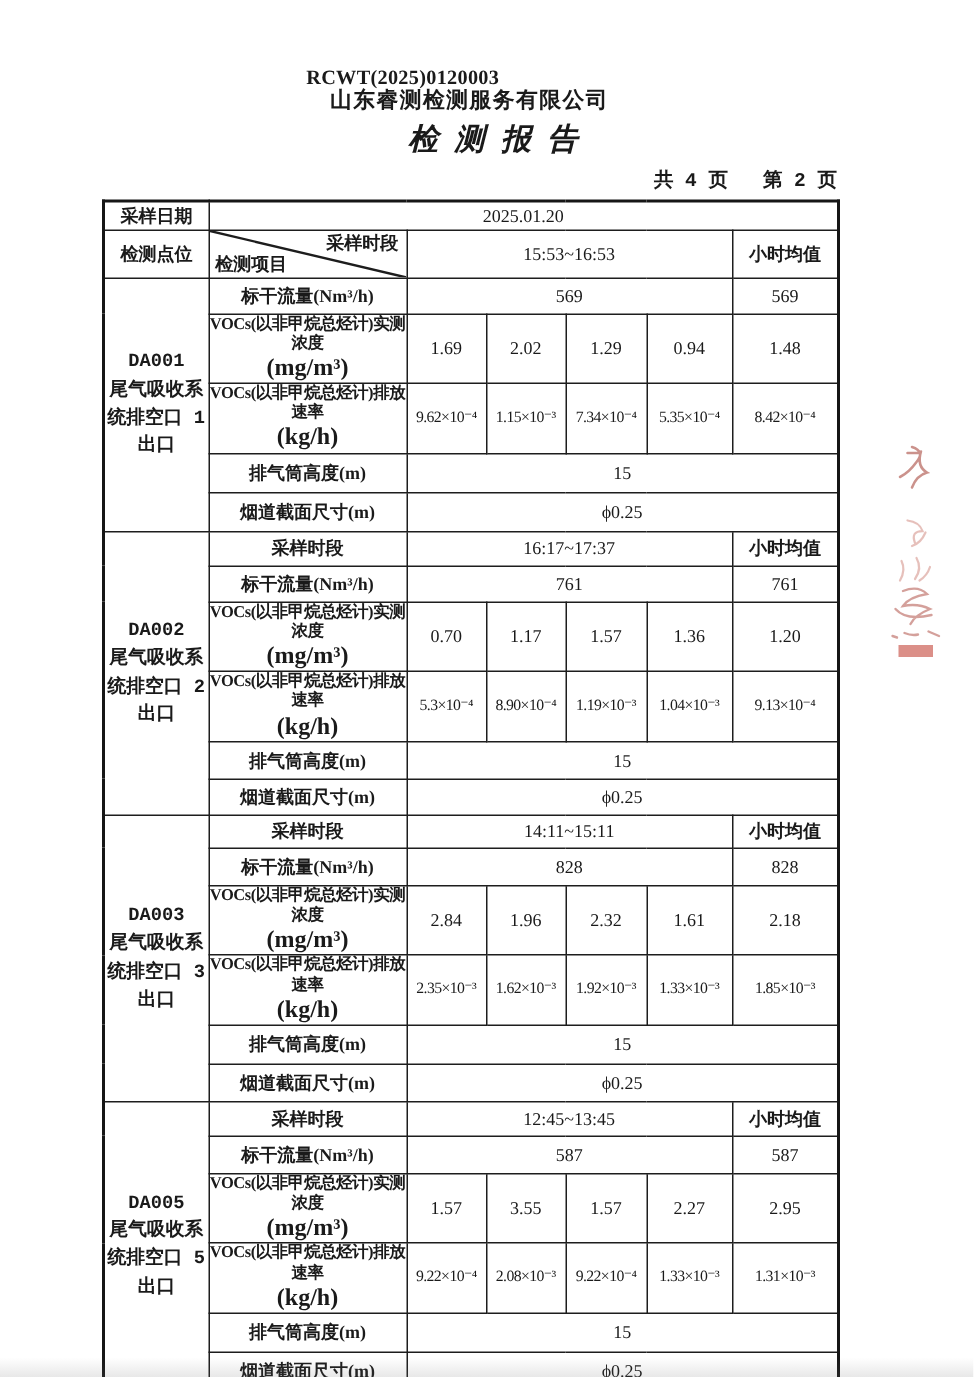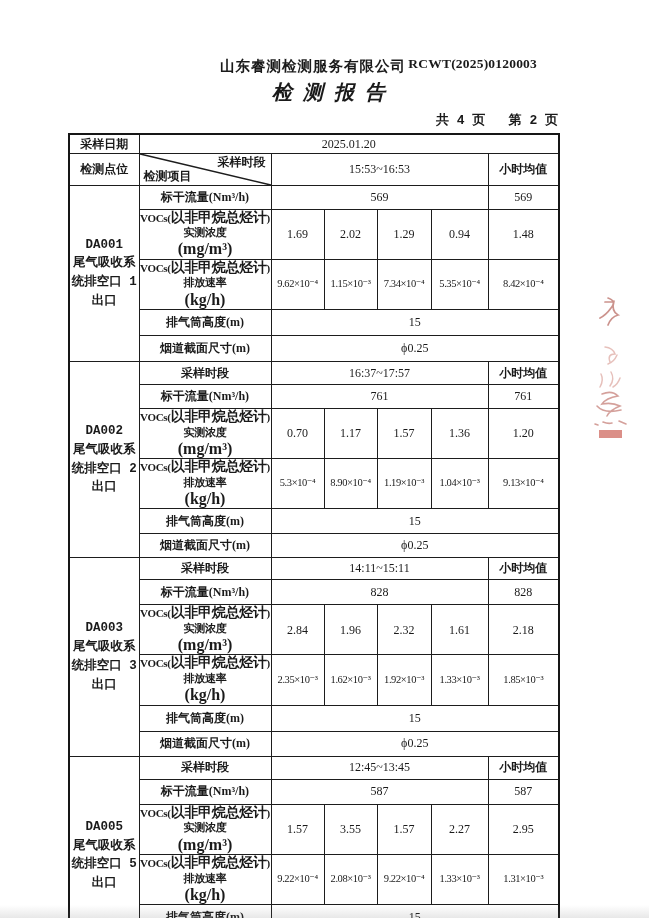--- a/index.html
+++ b/index.html
@@ -5,22 +5,22 @@
   * { box-sizing: border-box; margin: 0; padding: 0; }
   html, body { width: 649px; height: 918px; }
   body {
     background: #ffffff;
     font-family: "Liberation Serif", "DejaVu Serif", serif;
     color: #1a1a1a;
     position: relative;
     overflow: hidden;
   }
   .report-no {
-    position: absolute; top: 56px; left: 0; right: 112px;
-    text-align: right; font-size: 13.5px; font-weight: bold; letter-spacing: 0.2px;
+    position: absolute; top: 44px; left: 0; right: 112px;
+    text-align: center; font-size: 13.5px; font-weight: bold; letter-spacing: 0.2px;
   }
   .company {
     position: absolute; top: 57px; left: 68px; width: 490px;
     text-align: center; font-size: 14.5px; font-weight: bold; letter-spacing: 1px;
   }
   .title {
     position: absolute; top: 79px; left: 85px; width: 490px;
     text-align: center; font-size: 20px; font-weight: bold; letter-spacing: 3px; font-style: italic;
   }
   .caption-row {
@@ -38,21 +38,21 @@
   }
   td {
     border: 1px solid #1d1d1d;
     text-align: center; vertical-align: middle;
     font-size: 12px; line-height: 1.2; padding: 0 1px;
     overflow: hidden;
   }
   .lbl { font-weight: bold; }
   .point { font-size: 12.5px; line-height: 1.5; font-weight: bold; font-family: Liberation Mono, monospace; }
   .voclbl { font-weight: bold; font-size: 11px; letter-spacing: -0.3px; padding: 0; }
-  .voclbl .sm { font-size: 14px; }
+  .voclbl .sm { font-size: 11px; }
   .voclbl .unit { font-size: 16px; letter-spacing: 0; }
   .num-sm { font-size: 10.5px; letter-spacing: -0.4px; }
   .diag { position: relative; padding: 0; }
   .diag svg.dline { position: absolute; left: 0; top: 0; width: 100%; height: 100%; display: block; }
   .diag .d-top { position: absolute; top: 1px; right: 5px; font-weight: bold; font-size: 12px; }
   .diag .d-bot { position: absolute; bottom: 1px; left: 4px; font-weight: bold; font-size: 12px; }
 
   .marginalia { position: absolute; left: 588px; top: 292px; }
   .bottom-shade {
     position: absolute; left: 0; right: 0; bottom: 0; height: 13px;
@@ -146,21 +146,21 @@
   </tr>
 
   <tr style="height:23px">
     <td class="point" rowspan="6">
       <div>DA002</div>
       <div>尾气吸收系</div>
       <div>统排空口 2</div>
       <div>出口</div>
     </td>
     <td class="lbl">采样时段</td>
-    <td colspan="4">16:37~17:57</td>
+    <td colspan="4">16:17~17:37</td>
     <td class="lbl">小时均值</td>
   </tr>
   <tr style="height:24px">
     <td class="lbl">标干流量(Nm³/h)</td>
     <td colspan="4">761</td>
     <td>761</td>
   </tr>
   <tr style="height:33px">
     <td class="voclbl">
       <div class="l1"><span>VOCs(</span><span class="sm">以非甲烷总烃计</span><span>)实测浓度</span></div>

